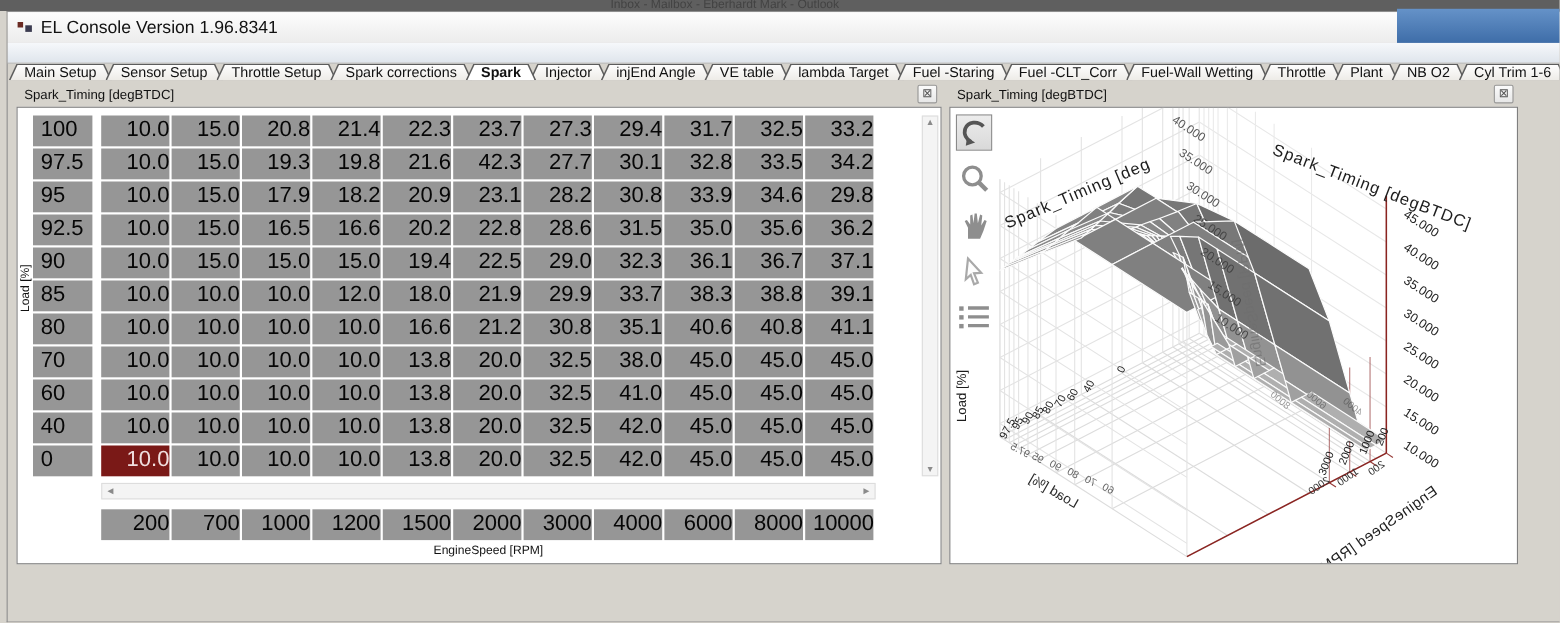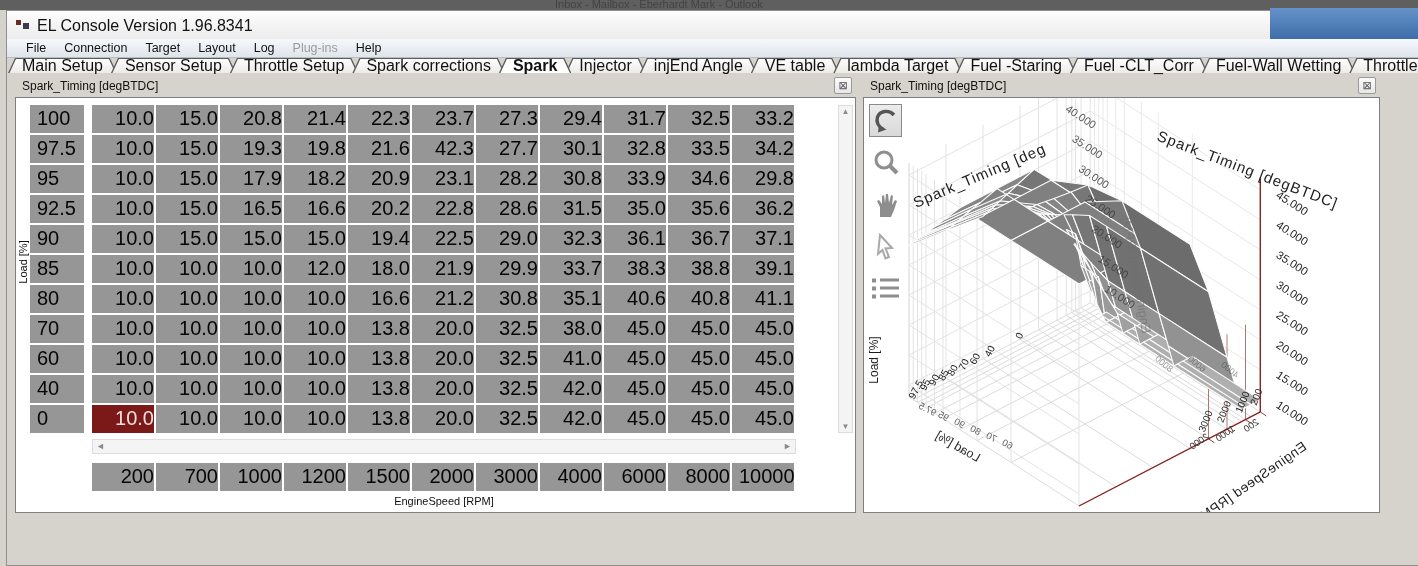--- a/index.html
+++ b/index.html
@@ -19,21 +19,21 @@
   .app-icon i { position:absolute; width:5px; height:5px; background:#6b2b23; }
   .app-icon i.b { left:7px; top:3px; background:#3c3c50; width:6px; height:6px; }
   .title-text { position:absolute; left:30px; top:6px; font-size:16px; color:#111; }
 
   .menubar { position:absolute; left:0; top:28px; right:0; height:19px; background:linear-gradient(#f6f8fb,#dfe5ec); border-bottom:1px solid #bdbdbd; display:flex; align-items:center; padding-left:10px; font-size:12.5px; color:#111; }
   .menu-item { padding:1px 9px; white-space:nowrap; }
   .menu-item.disabled { color:#9b9b9b; }
   .session-banner { margin-left:4px; background:#f6f42a; border:1px solid #d8d22e; padding:0 7px; font-size:12.5px; color:#111; white-space:nowrap; height:17px; line-height:16px; }
 
   .tabstrip { position:absolute; left:0; top:47px; right:0; height:15px; display:flex; padding-left:7px; }
-  .tab { position:relative; height:15px; line-height:15px; font-size:16px; color:#111; padding:0 14px; margin-left:-6px; white-space:nowrap; }
+  .tab { position:relative; height:15px; line-height:15px; font-size:13px; color:#111; padding:0 14px; margin-left:-6px; white-space:nowrap; }
   .tab::before { content:""; position:absolute; inset:0; background:#5c5c5c; clip-path:polygon(7px 0, calc(100% - 7px) 0, 100% 100%, 0 100%); }
   .tab::after { content:""; position:absolute; inset:0; background:linear-gradient(#ffffff,#edebe7); clip-path:polygon(8px 1px, calc(100% - 8px) 1px, calc(100% - 1.5px) 100%, 1.5px 100%); }
   .tab .lbl { position:relative; z-index:2; }
   .tab.active { font-weight:bold; z-index:3; }
   .tab.active::after { background:#ffffff; }
 
   
   .panel { position:absolute; }
   .panel-header { position:relative; height:20px; font-size:12px; color:#111; padding:3px 0 0 7px; }
   .panel-box-btn { position:absolute; right:4px; top:1px; width:18px; height:17px; border:1px solid #9a9a9a; border-radius:2px; background:linear-gradient(#fbfbfb,#e7e7e7); font-size:11px; text-align:center; line-height:15px; color:#555; }
@@ -76,29 +76,20 @@
 
   <div class="win">
     <div class="titlebar">
       <span class="app-icon">
           <i></i>
           <i class="b"></i>
         </span>
       <span class="title-text">EL Console Version 1.96.8341</span>
     </div>
     <div class="menubar">
-      <span id="menu-items" style="display:flex">
-          <span class="menu-item">File</span>
-          <span class="menu-item">Connection</span>
-          <span class="menu-item">Target</span>
-          <span class="menu-item">Layout</span>
-          <span class="menu-item">Log</span>
-          <span class="menu-item disabled">Plug-ins</span>
-          <span class="menu-item">Help</span>
-        </span>
     </div>
     <div class="tabstrip" id="tabstrip">
         <span class="tab"><span class="lbl">Main Setup</span></span>
         <span class="tab"><span class="lbl">Sensor Setup</span></span>
         <span class="tab"><span class="lbl">Throttle Setup</span></span>
         <span class="tab"><span class="lbl">Spark corrections</span></span>
         <span class="tab active"><span class="lbl">Spark</span></span>
         <span class="tab"><span class="lbl">Injector</span></span>
         <span class="tab"><span class="lbl">injEnd Angle</span></span>
         <span class="tab"><span class="lbl">VE table</span></span>

